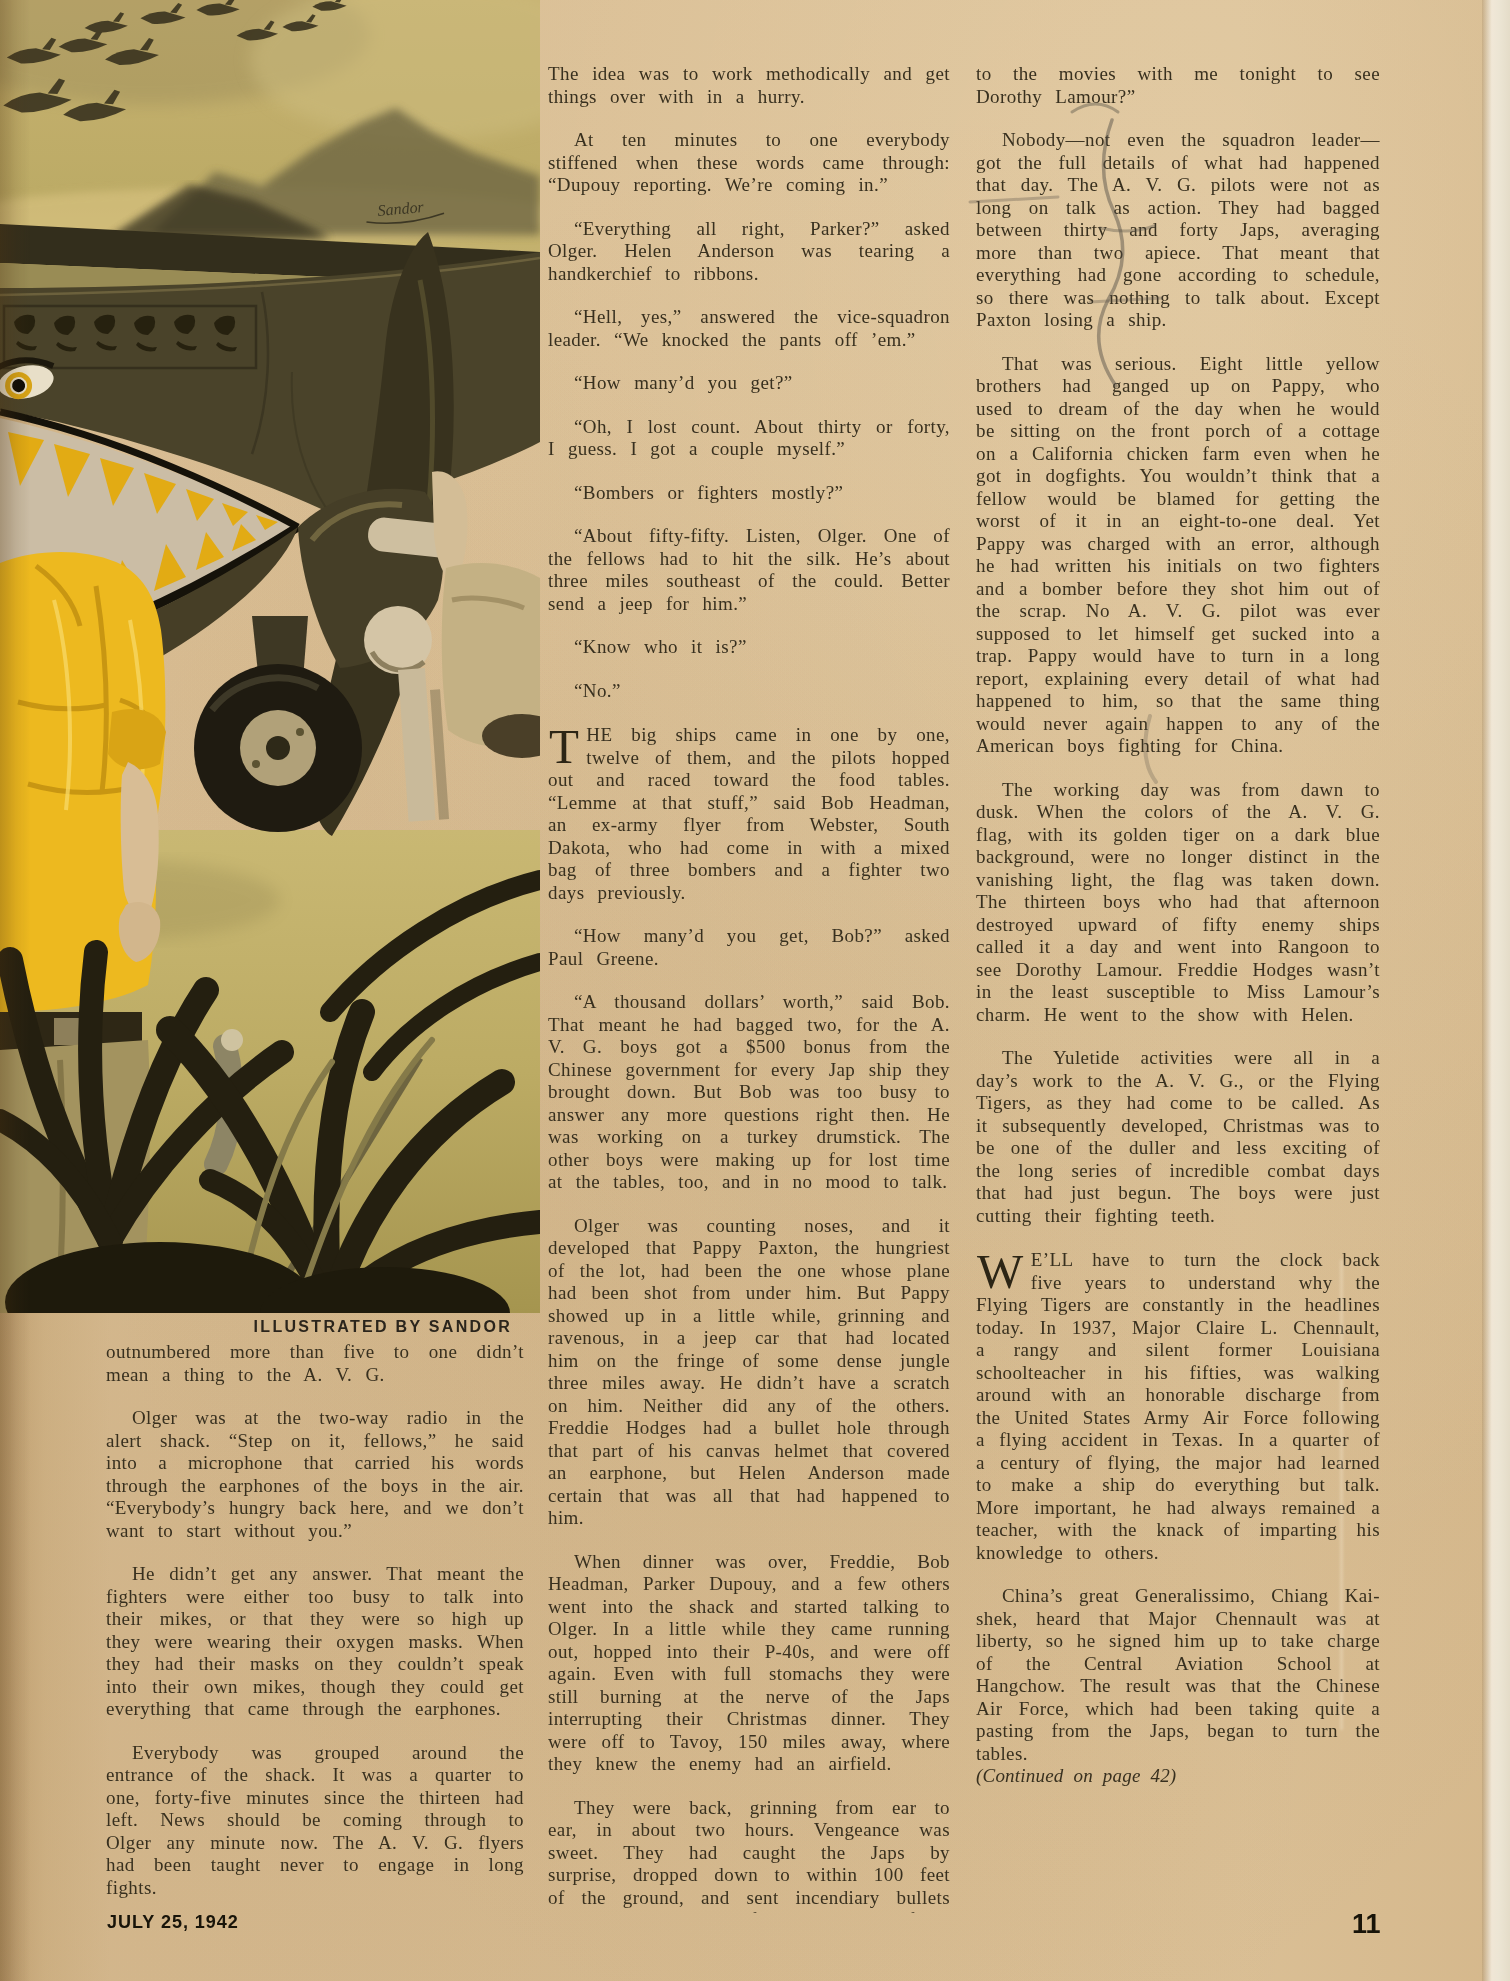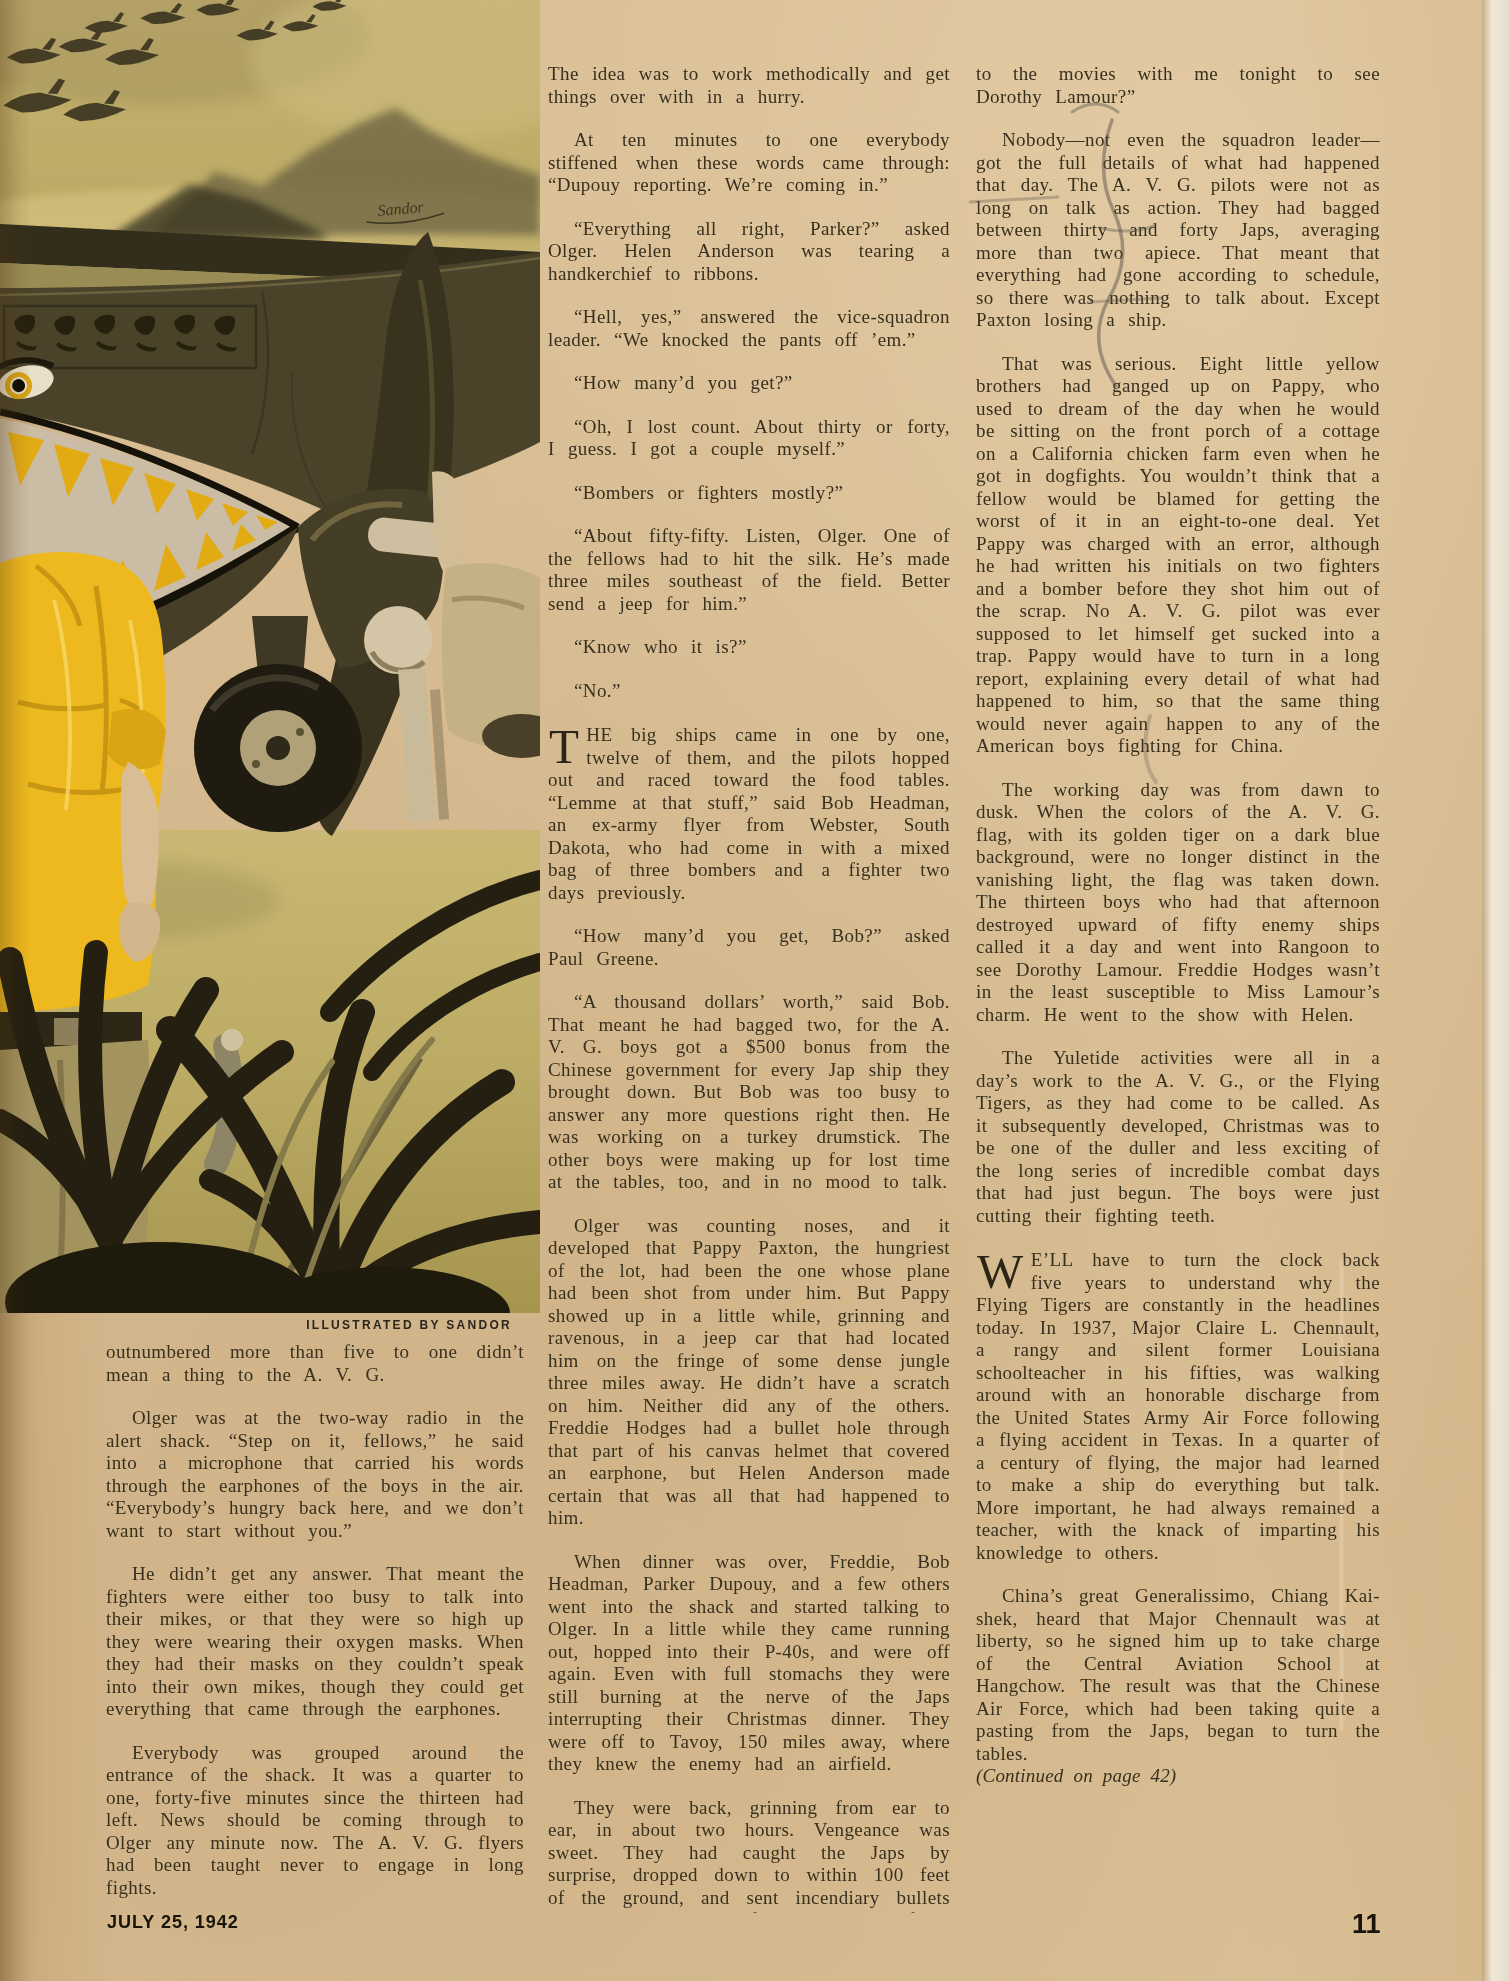--- a/index.html
+++ b/index.html
@@ -20,21 +20,21 @@
   .crease{position:absolute;left:1340px;top:1260px;width:3px;height:470px;z-index:30;
     background:rgba(255,250,230,.30);filter:blur(1.5px);pointer-events:none;}
 
   
   .illustration{position:absolute;left:0;top:0;width:540px;height:1313px;z-index:1;}
   .illustration svg{display:block;width:540px;height:1313px;}
 
   .caption{
     position:absolute;left:238px;top:1318px;width:274px;z-index:5;
     text-align:right;font-family:"Liberation Sans",sans-serif;font-weight:bold;
-    font-size:12px;letter-spacing:2.3px;color:#2b251c;white-space:nowrap;
+    font-size:16px;letter-spacing:2.3px;color:#2b251c;white-space:nowrap;
   }
 
   
   .col{
     position:absolute;z-index:4;color:#38301f;
     font-size:19px;line-height:22.5px;letter-spacing:.4px;word-spacing:8px;
     text-align:justify;overflow:hidden;
   }
   .col-left{left:106px;top:1341px;width:418px;height:568px;}
   .col-mid{left:548px;top:63px;width:402px;height:1850px;}
@@ -274,21 +274,21 @@
 
   <div class="col col-mid">
 
   <p class="para"><span>The idea was to work methodically and get things over with in a hurry.</span></p>
       <p class="para indent"><span>At ten minutes to one everybody stiffened when these words came through: “Dupouy reporting. We’re coming in.”</span></p>
       <p class="para indent"><span>“Everything all right, Parker?” asked Olger. Helen Anderson was tearing a handkerchief to ribbons.</span></p>
       <p class="para indent"><span>“Hell, yes,” answered the vice-squadron leader. “We knocked the pants off ’em.”</span></p>
       <p class="para indent"><span>“How many’d you get?”</span></p>
       <p class="para indent"><span>“Oh, I lost count. About thirty or forty, I guess. I got a couple myself.”</span></p>
       <p class="para indent"><span>“Bombers or fighters mostly?”</span></p>
-      <p class="para indent"><span>“About fifty-fifty. Listen, Olger. One of the fellows had to hit the silk. He’s made three miles southeast of the field. Better send a jeep for him.”</span></p>
+      <p class="para indent"><span>“About fifty-fifty. Listen, Olger. One of the fellows had to hit the silk. He’s about three miles southeast of the could. Better send a jeep for him.”</span></p>
       <p class="para indent"><span>“Know who it is?”</span></p>
       <p class="para indent"><span>“No.”</span></p>
       <p class="para has-dropcap"><span class="dropcap">T</span><span>HE big ships came in one by one, twelve of them, and the pilots hopped out and raced toward the food tables. “Lemme at that stuff,” said Bob Headman, an ex-army flyer from Webster, South Dakota, who had come in with a mixed bag of three bombers and a fighter two days previously.</span></p>
       <p class="para indent"><span>“How many’d you get, Bob?” asked Paul Greene.</span></p>
       <p class="para indent"><span>“A thousand dollars’ worth,” said Bob. That meant he had bagged two, for the A. V. G. boys got a $500 bonus from the Chinese government for every Jap ship they brought down. But Bob was too busy to answer any more questions right then. He was working on a turkey drumstick. The other boys were making up for lost time at the tables, too, and in no mood to talk.</span></p>
       <p class="para indent"><span>Olger was counting noses, and it developed that Pappy Paxton, the hungriest of the lot, had been the one whose plane had been shot from under him. But Pappy showed up in a little while, grinning and ravenous, in a jeep car that had located him on the fringe of some dense jungle three miles away. He didn’t have a scratch on him. Neither did any of the others. Freddie Hodges had a bullet hole through that part of his canvas helmet that covered an earphone, but Helen Anderson made certain that was all that had happened to him.</span></p>
       <p class="para indent"><span>When dinner was over, Freddie, Bob Headman, Parker Dupouy, and a few others went into the shack and started talking to Olger. In a little while they came running out, hopped into their P-40s, and were off again. Even with full stomachs they were still burning at the nerve of the Japs interrupting their Christmas dinner. They were off to Tavoy, 150 miles away, where they knew the enemy had an airfield.</span></p>
       <p class="para indent"><span>They were back, grinning from ear to ear, in about two hours. Vengeance was sweet. They had caught the Japs by surprise, dropped down to within 100 feet of the ground, and sent incendiary bullets into about a score of ships on the field, exploding them. “I feel better now,” said one of the fellows, who seemed to express the feelings of the others. “Who’s going</span></p>
     </div>
 

